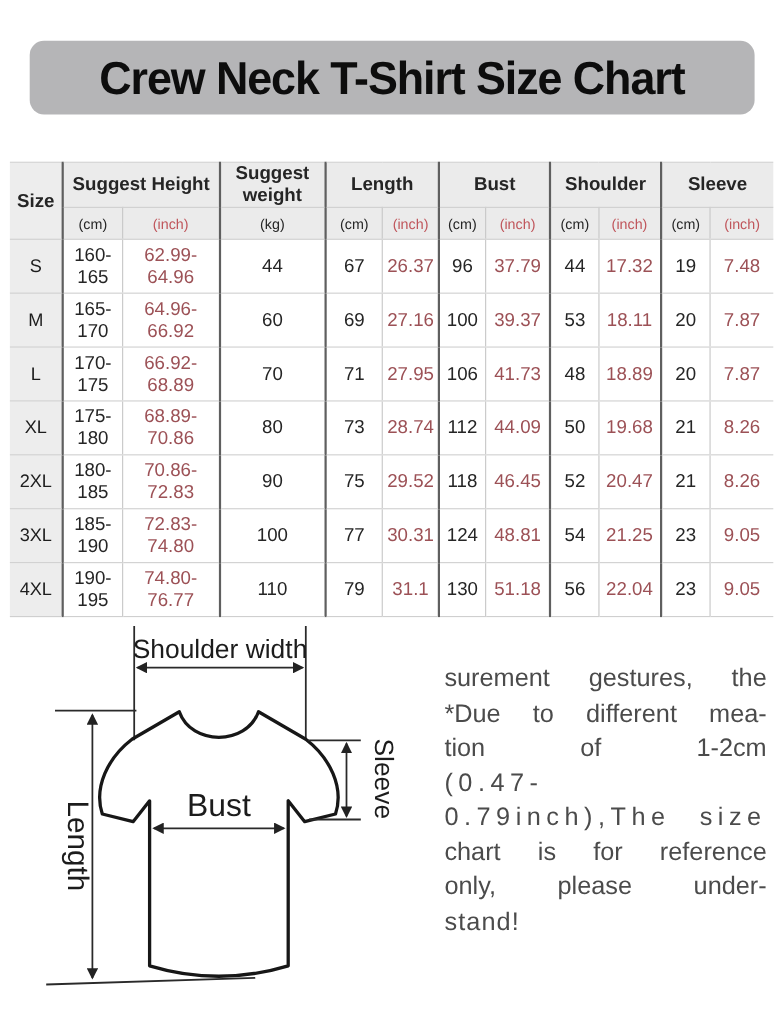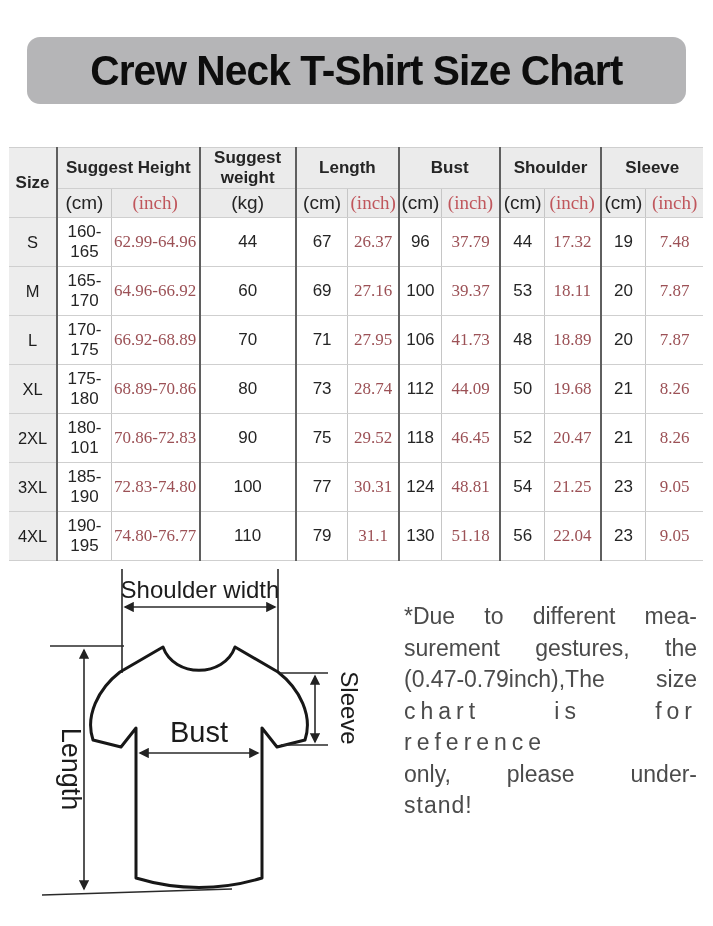--- a/index.html
+++ b/index.html
@@ -23,26 +23,26 @@
     border-collapse:collapse;table-layout:fixed;
     font-size:17px;color:#252525;
   }
   table.size-chart th, table.size-chart td{
     text-align:center;vertical-align:middle;padding:0;
     border-top:1px solid #cfcfcf;border-bottom:1px solid #cfcfcf;
     border-left:1px solid #c6c6c6;border-right:0;
     font-weight:normal;
   }
   table.size-chart tr.group-row th{height:33px;font-size:17px;font-weight:600;background:#ebebeb;}
-  table.size-chart tr.unit-row th{height:28px;font-size:19px;background:#ebebeb;}
+  table.size-chart tr.unit-row th{height:28px;font-size:13px;background:#ebebeb;}
   table.size-chart tbody td{height:48px;background:#ffffff;}
   th.size-head, td.size-cell{background:#ededed !important;border-left:none !important;}
   td.size-cell{font-size:16.5px;color:#1d1d1d;}
   .grp{border-left:2px solid #5f5f5f !important;}
-  .inch{color:#c0565c;font-family:Liberation Serif, serif;}
+  .inch{color:#c0565c;}
   tbody .inch{color:#9c5156;}
 
   
   .note{
     position:absolute;left:404px;top:601px;width:293px;
     font-size:23px;line-height:31.5px;color:#4b4b4b;
   }
   .note-line{text-align:justify;text-align-last:justify;white-space:normal;}
   .note-line:nth-child(4){letter-spacing:5px;}
   .note-line:last-child{text-align-last:left;letter-spacing:1px;}
@@ -154,21 +154,21 @@
           <td class="inch">28.74</td>
           <td class="grp">112</td>
           <td class="inch">44.09</td>
           <td class="grp">50</td>
           <td class="inch">19.68</td>
           <td class="grp">21</td>
           <td class="inch">8.26</td>
         </tr>
         <tr>
           <td class="size-cell">2XL</td>
-          <td class="grp">180-101</td>
+          <td class="grp">180-185</td>
           <td class="inch">70.86-72.83</td>
           <td class="grp">90</td>
           <td class="grp">75</td>
           <td class="inch">29.52</td>
           <td class="grp">118</td>
           <td class="inch">46.45</td>
           <td class="grp">52</td>
           <td class="inch">20.47</td>
           <td class="grp">21</td>
           <td class="inch">8.26</td>
@@ -241,21 +241,22 @@
       <line class="dim-line" x1="112" y1="197" x2="230" y2="197" marker-start="url(#arw)" marker-end="url(#arw)"></line>
 
       <line class="dim-line" x1="252" y1="117" x2="300" y2="117"></line>
       <line class="dim-line" x1="253" y1="189" x2="300" y2="189"></line>
       <line class="dim-line" x1="287" y1="120" x2="287" y2="186" marker-start="url(#arw)" marker-end="url(#arw)"></line>
       <text class="diag-label" x="313" y="152" font-size="24" text-anchor="middle" transform="rotate(90 313 152)">Sleeve</text>
     </svg>
   </div>
 
   <div class="note">
+    <div class="note-line">surement gestures, the</div>
     <div class="note-line">*Due to different mea-</div>
-    <div class="note-line">surement gestures, the</div>
+    <div class="note-line">tion of 1-2cm</div>
     <div class="note-line">(0.47-0.79inch),The size</div>
     <div class="note-line">chart is for reference</div>
     <div class="note-line">only, please under-</div>
     <div class="note-line">stand!</div>
   </div>
 
 </div>
 
 </body></html>

